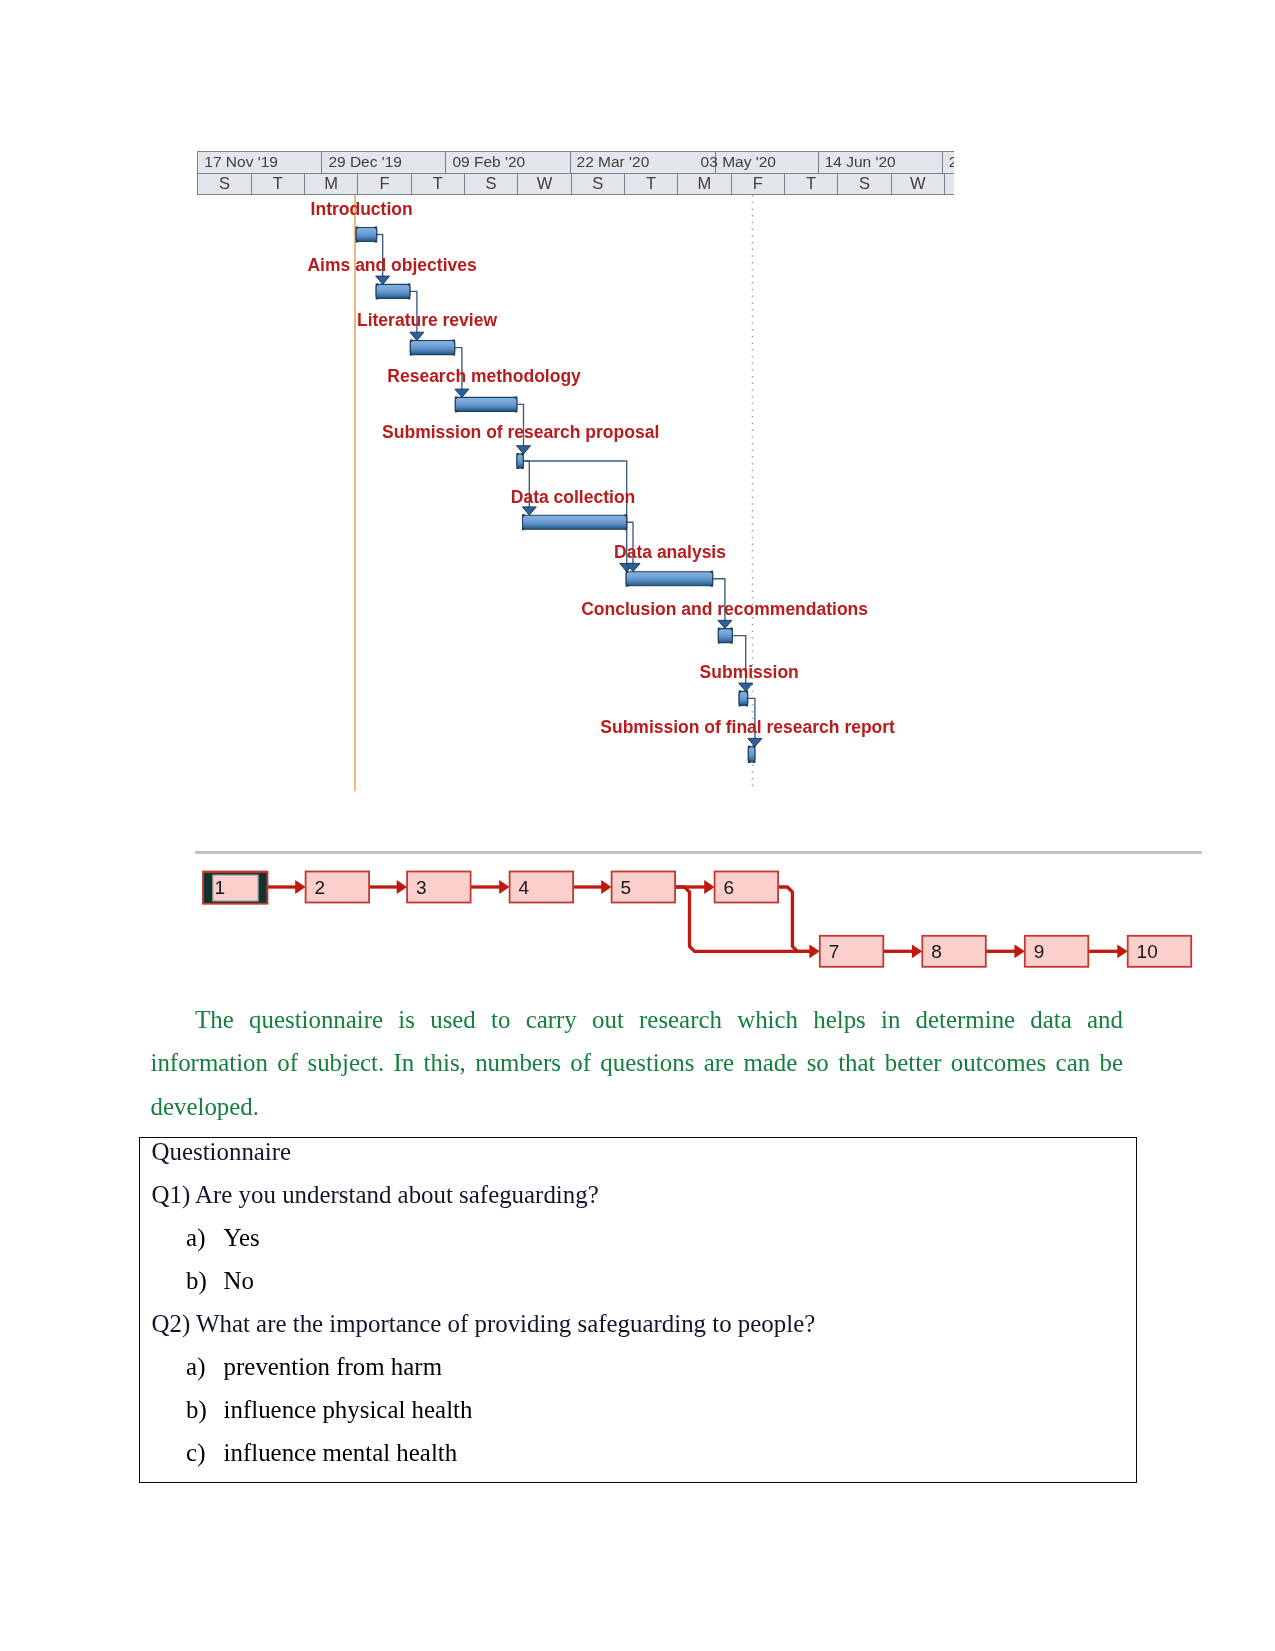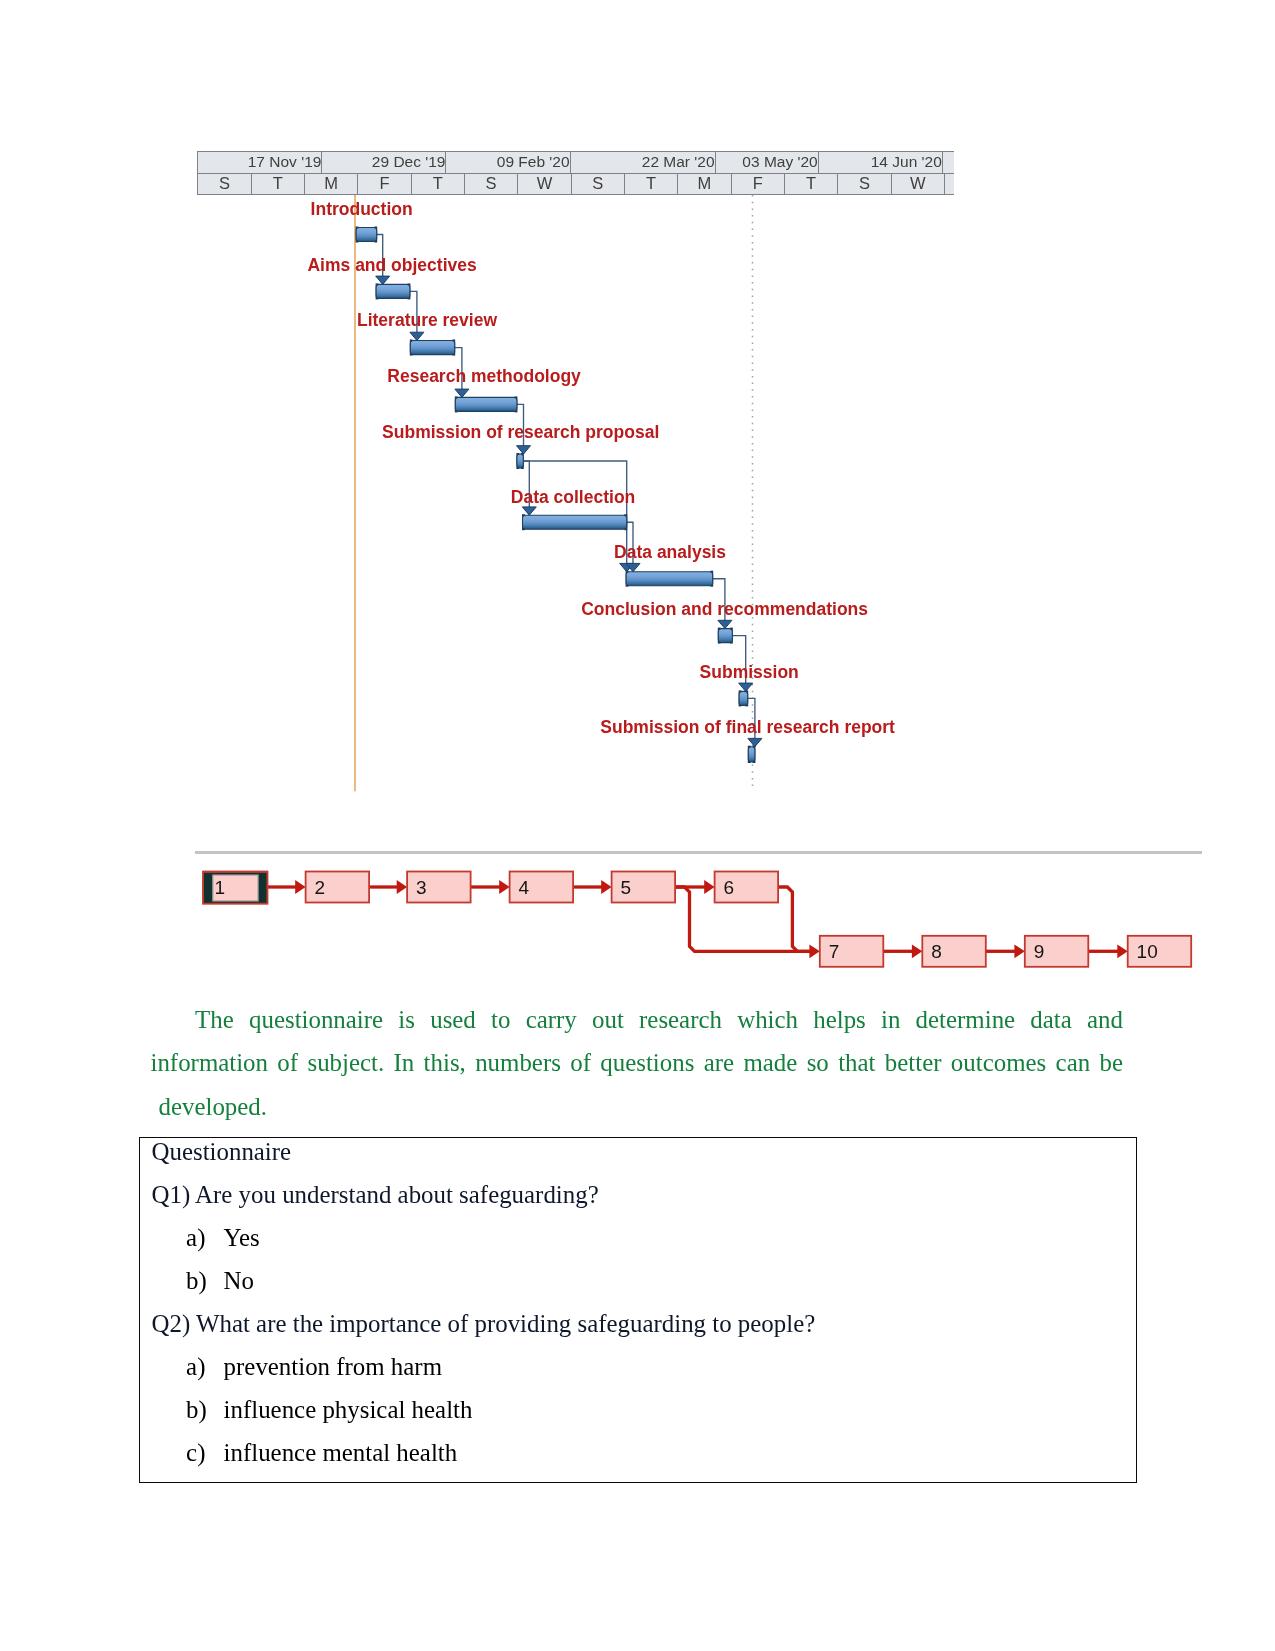--- a/index.html
+++ b/index.html
@@ -10,21 +10,21 @@
 
   
   #gantt{position:absolute;left:197.3px;top:150.8px;width:757px;height:645px;}
   #ghead{position:absolute;left:0;top:0;width:757px;height:44px;
          border-top:1.6px solid #7d8288;border-bottom:1.6px solid #7d8288;
          border-left:1.6px solid #7d8288;
          background:#e3e6ea;overflow:hidden;box-sizing:border-box;}
   .gtop{position:absolute;top:0;height:21px;box-sizing:border-box;
         border-right:1.6px solid #7d8288;
         font-family:"Liberation Sans",sans-serif;font-size:15.5px;line-height:20px;
-        color:#3f3f3f;padding-left:6px;white-space:nowrap;overflow:hidden;text-align:right;}
+        color:#3f3f3f;padding-left:6px;white-space:nowrap;overflow:hidden;}
   .gdayline{position:absolute;left:0;top:20.9px;width:757px;height:1.6px;background:#7d8288;}
   .gbot{position:absolute;top:22.5px;height:20px;box-sizing:border-box;
         border-right:1.4px solid #7d8288;
         font-family:"Liberation Sans",sans-serif;font-size:16.5px;line-height:19.5px;
         color:#3f3f3f;text-align:center;white-space:nowrap;overflow:hidden;}
   #gbody{position:absolute;left:0;top:44px;width:757px;height:601px;}
   .glabel{position:absolute;font-family:"Liberation Sans",sans-serif;font-weight:bold;
           font-size:17.5px;line-height:19px;color:#b91c1c;white-space:nowrap;}
   #gsvg{position:absolute;left:0;top:0;}
 
@@ -33,21 +33,21 @@
   #netrule{position:absolute;left:194.7px;top:850.8px;width:1007.5px;height:2.8px;background:#c4c4c4;}
   #netsvg{position:absolute;left:0;top:0;}
   .nlbl{position:absolute;font-family:"Liberation Sans",sans-serif;font-size:19px;
         line-height:21px;color:#141414;white-space:nowrap;}
 
   
   #para{position:absolute;left:150.5px;top:1006px;width:972.5px;
         font-family:"Liberation Serif",serif;color:#000;}
   .pline{position:absolute;left:0;font-size:24.9px;line-height:27px;color:#15803d;
          text-align:justify;text-align-last:justify;white-space:pre-wrap;}
-  .pline.last{text-align-last:left;margin-left:8px;}
+  .pline.last{text-align-last:left;}
 
   
   #qbox{position:absolute;left:139px;top:1136.5px;width:998px;height:346px;
         box-sizing:border-box;border:1.7px solid #0a0a0a;background:#fff;}
   .qline{position:absolute;font-size:24.9px;line-height:27px;color:#0f172a;
          white-space:nowrap;font-family:"Liberation Serif",serif;}
   .qopt{position:absolute;font-size:24.9px;line-height:27px;color:#000;
         white-space:nowrap;font-family:"Liberation Serif",serif;}
   .qopt .mk{position:absolute;left:0;top:0;}
   .qopt .tx{position:absolute;left:37.5px;top:0;}

